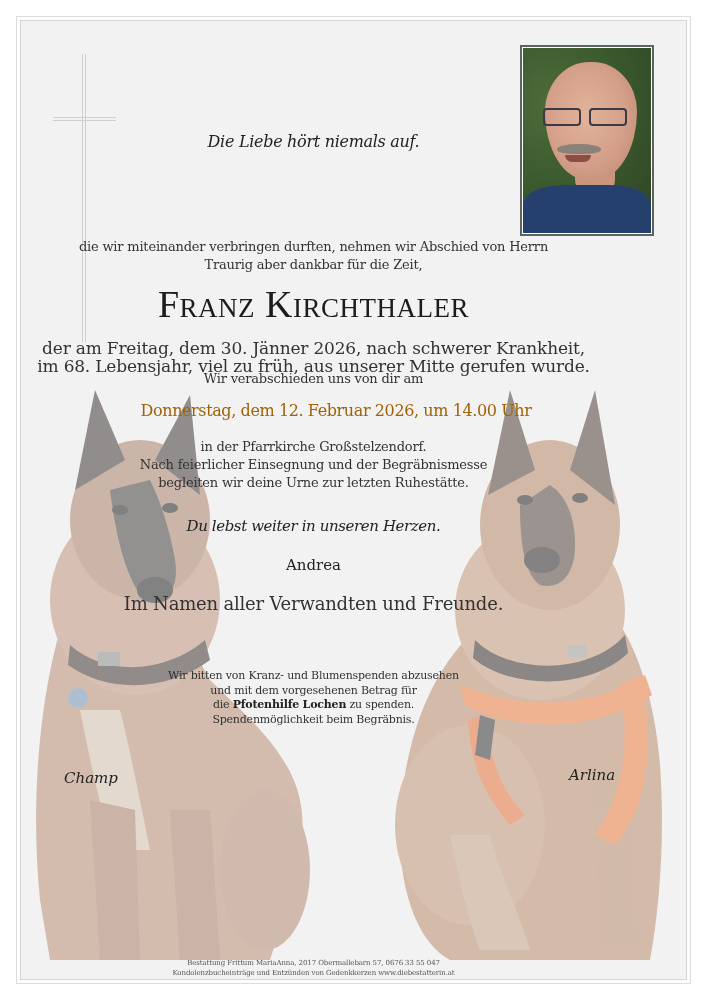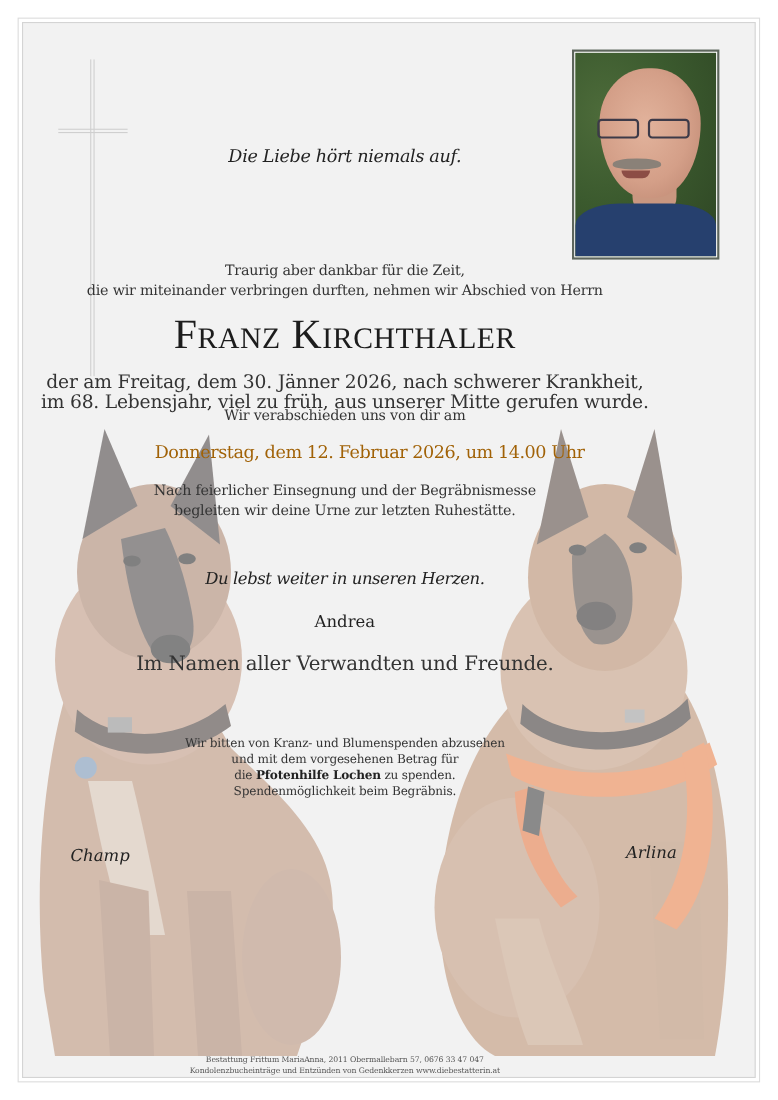--- a/index.html
+++ b/index.html
@@ -170,36 +170,37 @@
         <span></span>
       </div>
     <div class="mustache"></div>
     <div class="mouth"></div>
   </div>
 </div>
 
 <div class="text-block motto">Die Liebe hört niemals auf.</div>
 
 <div class="text-block intro">
+  <div>die wir miteinander verbringen durften, nehmen wir Abschied von Herrn</div>
   <div>Traurig aber dankbar für die Zeit,</div>
-  <div>die wir miteinander verbringen durften, nehmen wir Abschied von Herrn</div>
 </div>
 
 <div class="text-block name">Franz Kirchthaler</div>
 
 <div class="text-block death">
   <div>der am Freitag, dem 30. Jänner 2026, nach schwerer Krankheit,</div>
   <div>im 68. Lebensjahr, viel zu früh, aus unserer Mitte gerufen wurde.</div>
 </div>
 
 <div class="text-block farewell">Wir verabschieden uns von dir am</div>
 
 <div class="text-block date">Donnerstag, dem 12. Februar 2026, um 14.00 Uhr</div>
 
 <div class="text-block place">
+  <div>in der Pfarrkirche Großstelzendorf.</div>
   <div>Nach feierlicher Einsegnung und der Begräbnismesse</div>
   <div>begleiten wir deine Urne zur letzten Ruhestätte.</div>
 </div>
 
 <div class="text-block heart">Du lebst weiter in unseren Herzen.</div>
 
 <div class="text-block mourner">Andrea</div>
 
 <div class="text-block relatives">Im Namen aller Verwandten und Freunde.</div>
 
@@ -207,15 +208,15 @@
   <div>Wir bitten von Kranz- und Blumenspenden abzusehen</div>
   <div>und mit dem vorgesehenen Betrag für</div>
   <div><span>die </span><span class="bold">Pfotenhilfe Lochen</span><span> zu spenden.</span></div>
   <div>Spendenmöglichkeit beim Begräbnis.</div>
 </div>
 
 <div class="dog-label label-champ">Champ</div>
 <div class="dog-label label-arlina">Arlina</div>
 
 <div class="text-block footer">
-  <div>Bestattung Frittum MariaAnna, 2011 Obermallebarn 57, 0676 33 47 047</div>
+  <div>Bestattung Frittum MariaAnna, 2017 Obermallebarn 57, 0676 33 55 047</div>
   <div>Kondolenzbucheinträge und Entzünden von Gedenkkerzen www.diebestatterin.at</div>
 </div>
 
 </body></html>

